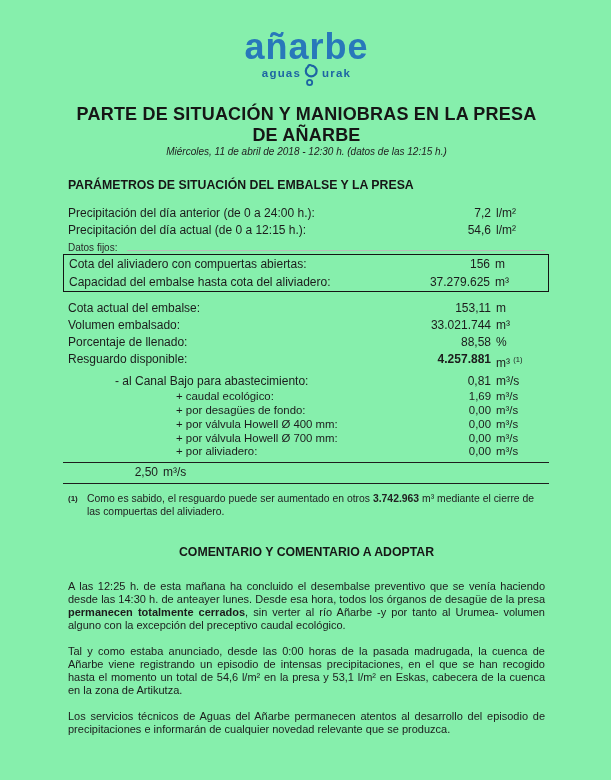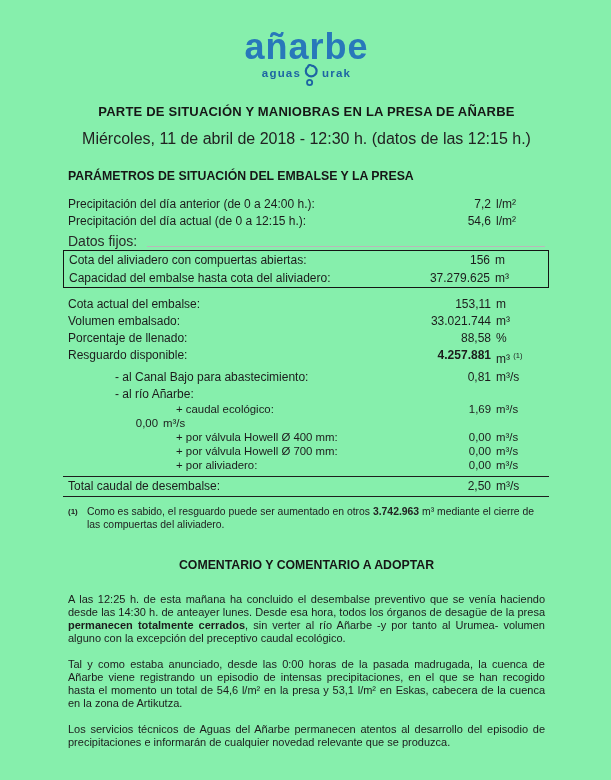--- a/index.html
+++ b/index.html
@@ -14,40 +14,40 @@
     font-size:36px;font-weight:bold;letter-spacing:1px;line-height:38px;
   }
   .logo-sub{
     display:flex;justify-content:center;align-items:flex-start;gap:3px;
     font-size:11.5px;font-weight:bold;letter-spacing:1.2px;margin-top:0;
   }
   .logo-sub .word{line-height:14px;}
   .drop-icon{width:15px;height:24px;margin-top:-3px;}
   
   .doc-title{
-    font-size:13px;font-weight:bold;text-align:center;margin-top:17px;
+    font-size:18px;font-weight:bold;text-align:center;margin-top:17px;
     letter-spacing:0.2px;color:#161616;
   }
-  .doc-date{font-size:16px;text-align:center;margin-top:11px;color:#222;}
+  .doc-date{font-size:10px;text-align:center;color:#222;font-style:italic;}
   .section-title{font-size:12.3px;font-weight:bold;margin-top:21px;color:#161616;}
   .section-title-center{
     font-size:12.3px;font-weight:bold;text-align:center;margin-top:27px;color:#161616;
   }
   
   .params{margin-top:13px;}
   .row{display:flex;font-size:12px;line-height:17.2px;}
   .row .lbl{flex:1;white-space:nowrap;overflow:hidden;}
   .row.ind1 .lbl{padding-left:47px;}
   .row.ind2{font-size:11.4px;line-height:13.9px;}
   .row.ind2 .lbl{padding-left:108px;}
   .num{width:90px;text-align:right;white-space:nowrap;}
   .num.b{font-weight:bold;}
   .unit{width:54px;padding-left:5px;white-space:nowrap;box-sizing:border-box;}
   sup.note{font-size:7.5px;}
-  .datos-label-row{display:flex;align-items:flex-end;font-size:14px;margin-top:3px;color:#2a2a2a;text-align:center;}
+  .datos-label-row{display:flex;align-items:flex-end;font-size:10px;margin-top:3px;color:#2a2a2a;text-align:center;}
   .datos-filler{flex:1;border-bottom:1px solid #b9b9b9;margin:0 0 2px 10px;}
   .boxed{border:1.5px solid #141414;margin:1px -4px 0 -5px;padding:1px 4px 0 5px;}
   .after-box{height:8px;}
   .total-wrap{
     border-top:1.4px solid #1d1d1d;border-bottom:1.4px solid #1d1d1d;
     margin:3px -4px 0 -5px;padding:1px 4px 1px 5px;
   }
   
   .footnote{display:flex;font-size:10.4px;line-height:13.2px;margin-top:8px;color:#222;}
   .footnote .marker{width:19px;flex:none;}
@@ -132,30 +132,30 @@
           <span class="lbl">Resguardo disponible:</span>
           <span class="num b">4.257.881</span>
           <span class="unit">m³ <sup class="note">(1)</sup></span>
         </div>
         <div class="row ind1">
           <span class="lbl">- al Canal Bajo para abastecimiento:</span>
           <span class="num">0,81</span>
           <span class="unit">m³/s</span>
         </div>
         <div class="row ind1">
-          <span class="lbl">- al río Añarbe:</span>
           <span class="num"></span>
           <span class="unit"></span>
         </div>
         <div class="row ind2">
           <span class="lbl">+ caudal ecológico:</span>
           <span class="num">1,69</span>
           <span class="unit">m³/s</span>
         </div>
         <div class="row ind2">
+          <span class="lbl">+ por desagües de fondo:</span>
           <span class="num">0,00</span>
           <span class="unit">m³/s</span>
         </div>
         <div class="row ind2">
           <span class="lbl">+ por válvula Howell Ø 400 mm:</span>
           <span class="num">0,00</span>
           <span class="unit">m³/s</span>
         </div>
         <div class="row ind2">
           <span class="lbl">+ por válvula Howell Ø 700 mm:</span>
@@ -164,21 +164,20 @@
         </div>
         <div class="row ind2">
           <span class="lbl">+ por aliviadero:</span>
           <span class="num">0,00</span>
           <span class="unit">m³/s</span>
         </div>
       </div>
 
     <div class="total-wrap" id="row-total">
         <div class="row ind0">
-          <span class="lbl">Total caudal de desembalse:</span>
           <span class="num">2,50</span>
           <span class="unit">m³/s</span>
         </div>
       </div>
   </div>
 
   <div class="footnote">
     <span class="marker"><sup>(1)</sup></span>
     <span class="fn-text" id="fn-text"><span>Como es sabido, el resguardo puede ser aumentado en otros </span><b>3.742.963</b><span> m³ mediante el cierre de las compuertas del aliviadero.</span></span>
   </div>

